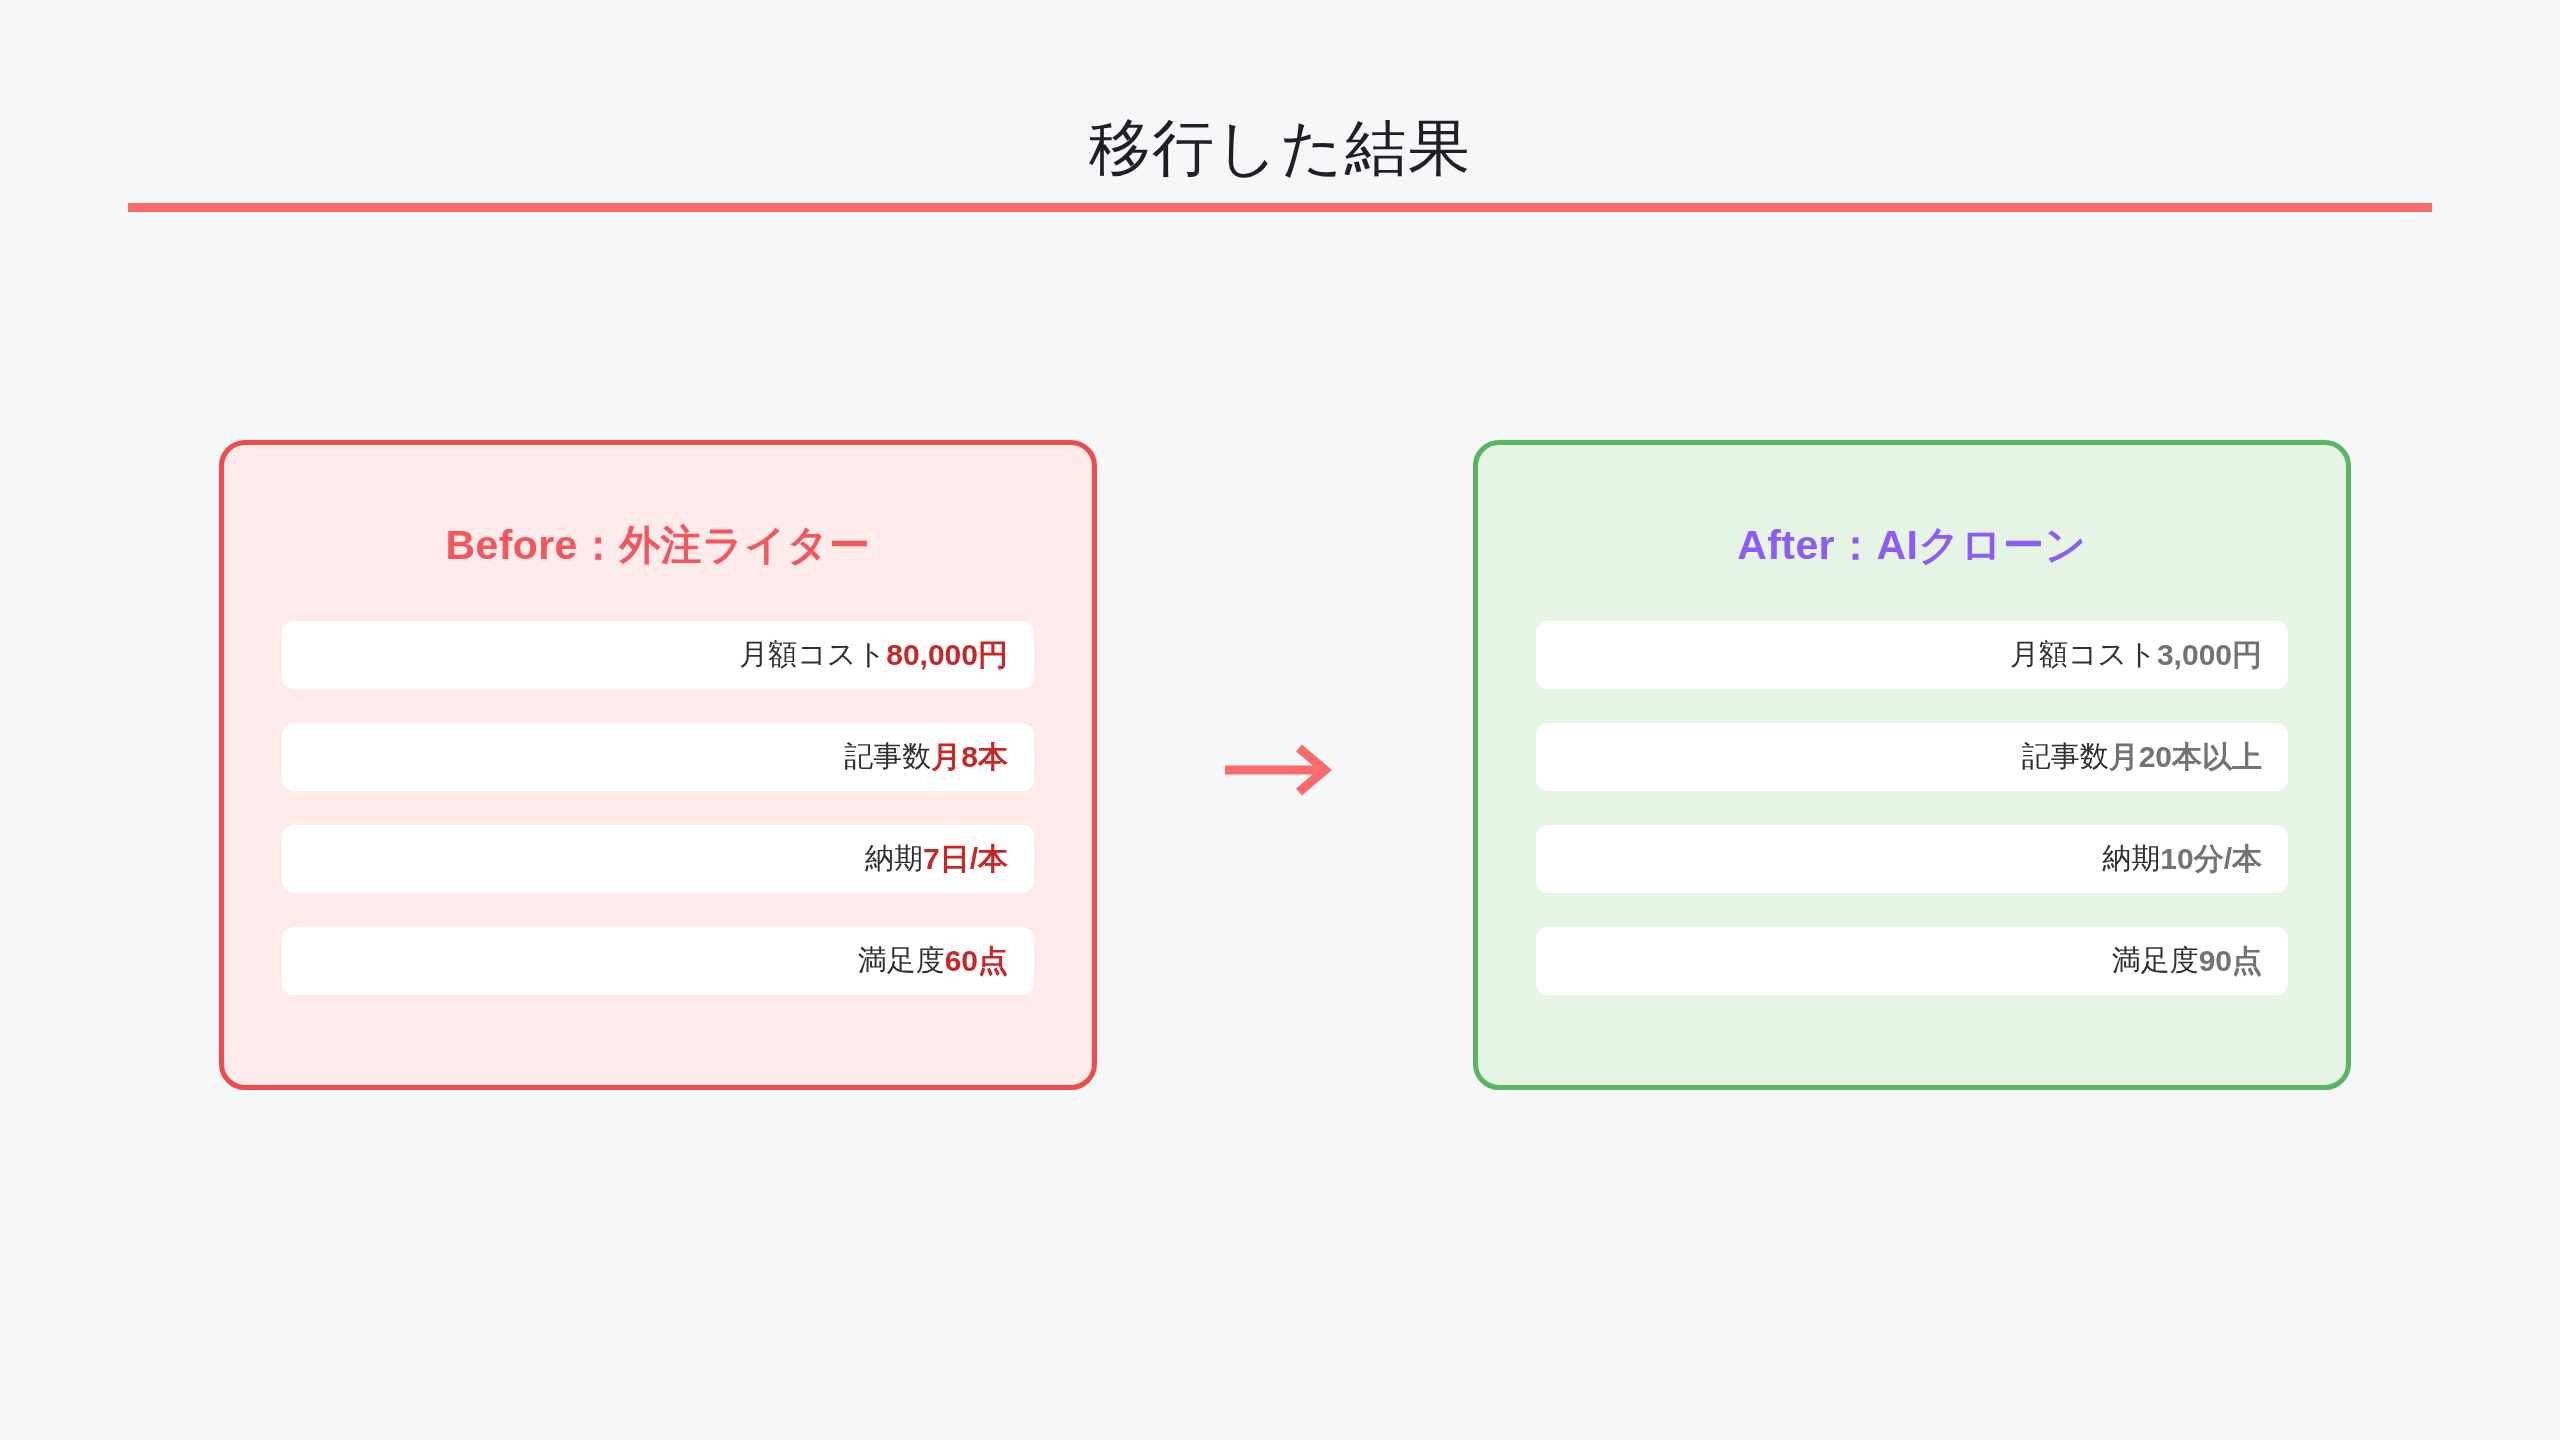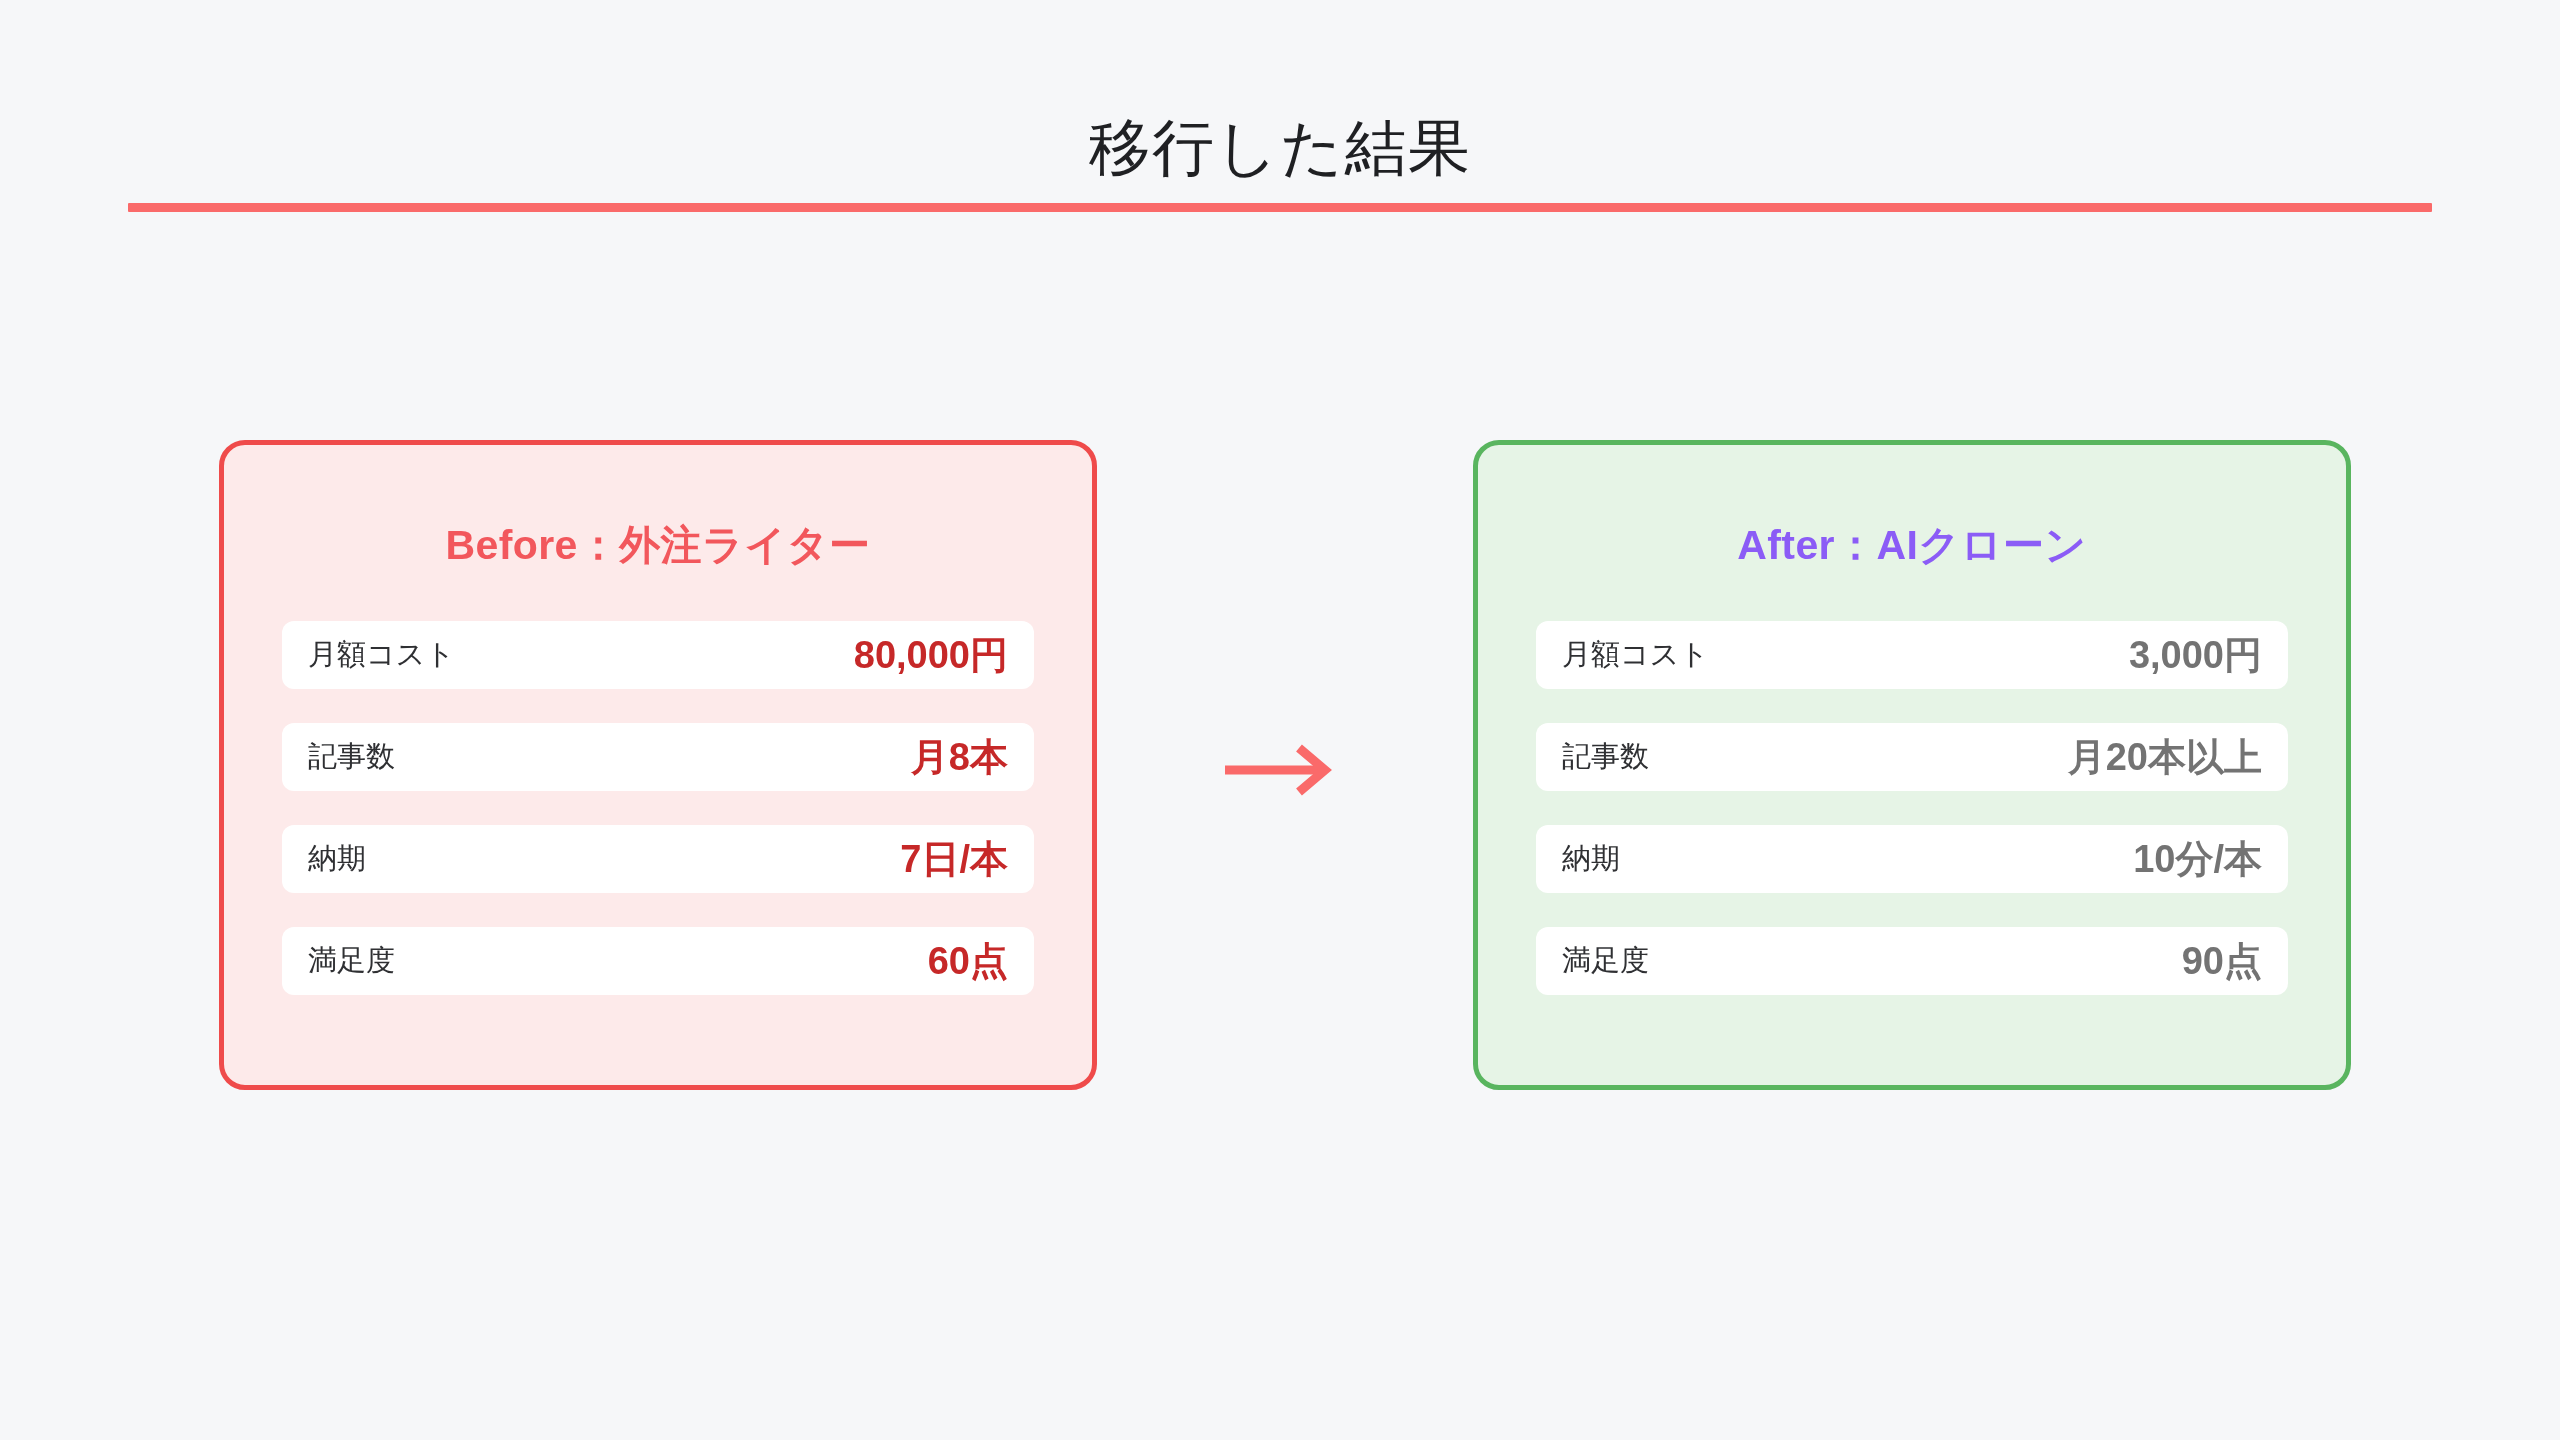--- a/index.html
+++ b/index.html
@@ -96,34 +96,34 @@
     flex-direction: column;
     gap: 34px;
   }
 
   .row {
     height: 68px;
     background: #ffffff;
     border-radius: 12px;
     display: flex;
     align-items: center;
-    justify-content: space-between;
+    justify-content: flex-end;
     padding: 0 26px;
     box-sizing: border-box;
   }
 
   .row-label {
     font-size: 29px;
     font-weight: 400;
     color: #2f3033;
     white-space: nowrap;
   }
 
   .row-value {
-    font-size: 38px;
+    font-size: 30px;
     font-weight: 700;
     white-space: nowrap;
   }
   .card.before .row-value { color: #c62828; }
   .card.after  .row-value { color: #737373; }
 
   
   .arrow {
     position: absolute;
     left: 1221px;

